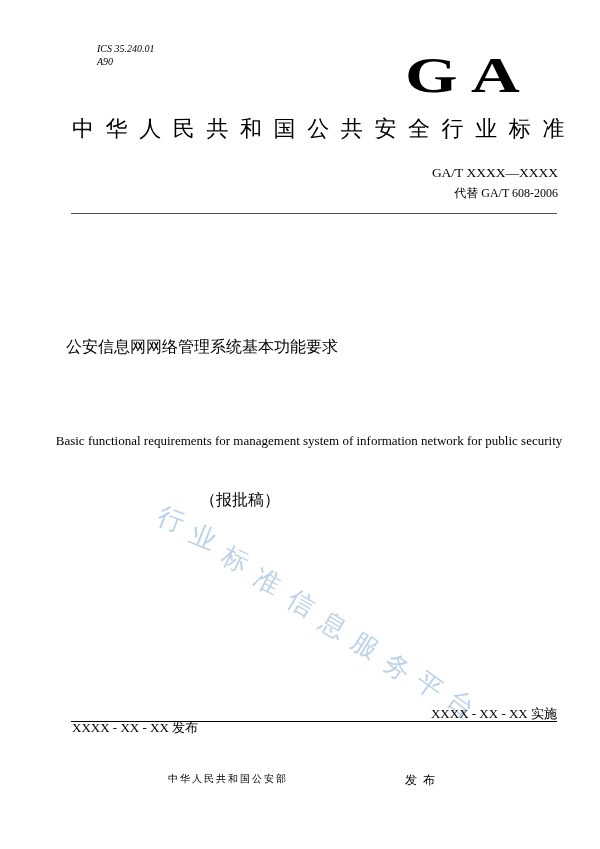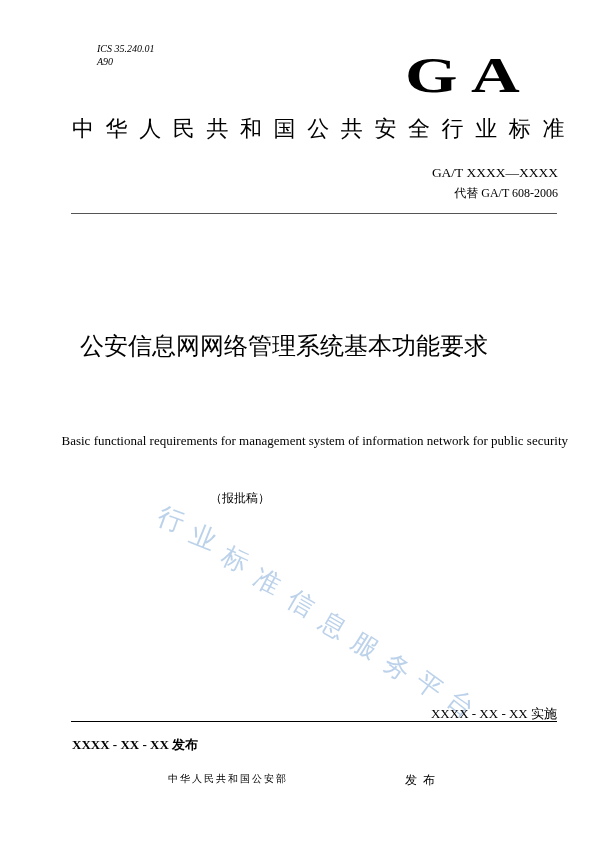--- a/index.html
+++ b/index.html
@@ -13,31 +13,31 @@
 
   .ga-logo { left: 405px; top: 50px; font-size: 50px; font-weight: bold; letter-spacing: 10px; line-height: 50px; transform: scaleX(1.35); transform-origin: left top; }
 
   .std-title { left: 72px; top: 116px; font-size: 22px; letter-spacing: 11.6px; white-space: nowrap; line-height: 30px; }
 
   .std-number { right: 42px; top: 165px; font-size: 13.5px; white-space: nowrap; text-align: center; }
   .replaces { right: 42px; top: 185px; font-size: 12px; white-space: nowrap; text-align: right; }
 
   .rule { left: 71px; top: 213px; width: 486px; height: 0; border-top: 1.2px solid #555; }
 
-  .doc-title { left: 80px; top: 330px; font-size: 24px; white-space: nowrap; line-height: 36px; }
+  .doc-title { left: 66px; top: 330px; font-size: 16px; white-space: nowrap; line-height: 36px; }
 
-  .en-title { left: 50px; top: 432px; width: 518px; text-align: right; font-size: 13px; line-height: 18px; }
+  .en-title { left: 50px; top: 432px; width: 518px; text-align: center; font-size: 13px; line-height: 18px; }
 
-  .stage { left: 0; top: 490px; width: 480px; text-align: center; font-size: 12px; }
+  .stage { left: 0; top: 490px; width: 480px; text-align: center; font-size: 16px; }
 
   .watermark { left: 150px; top: 500px; width: 340px; height: 220px; pointer-events: none; }
   .watermark span { position: absolute; font-size: 26px; color: #bcd2ea; font-family: "DejaVu Sans", sans-serif; }
 
   .issue-line { left: 71px; top: 721px; width: 486px; height: 0; border-top: 1.4px solid #000; }
-  .issue-date { left: 72px; top: 736px; font-size: 13px; white-space: nowrap; font-weight: bold; }
+  .issue-date { left: 72px; top: 719px; font-size: 13px; white-space: nowrap; }
   .impl-date { right: 43px; top: 705px; font-size: 13px; white-space: nowrap; text-align: left; }
 
   .publisher { left: 168px; top: 772px; font-size: 10px; letter-spacing: 2px; white-space: nowrap; }
   .publish { left: 405px; top: 772px; font-size: 12px; letter-spacing: 6px; white-space: nowrap; }
 </style>
 </head>
 <body>
 
 <div class="abs ics serif">
   <div>ICS 35.240.01</div>

